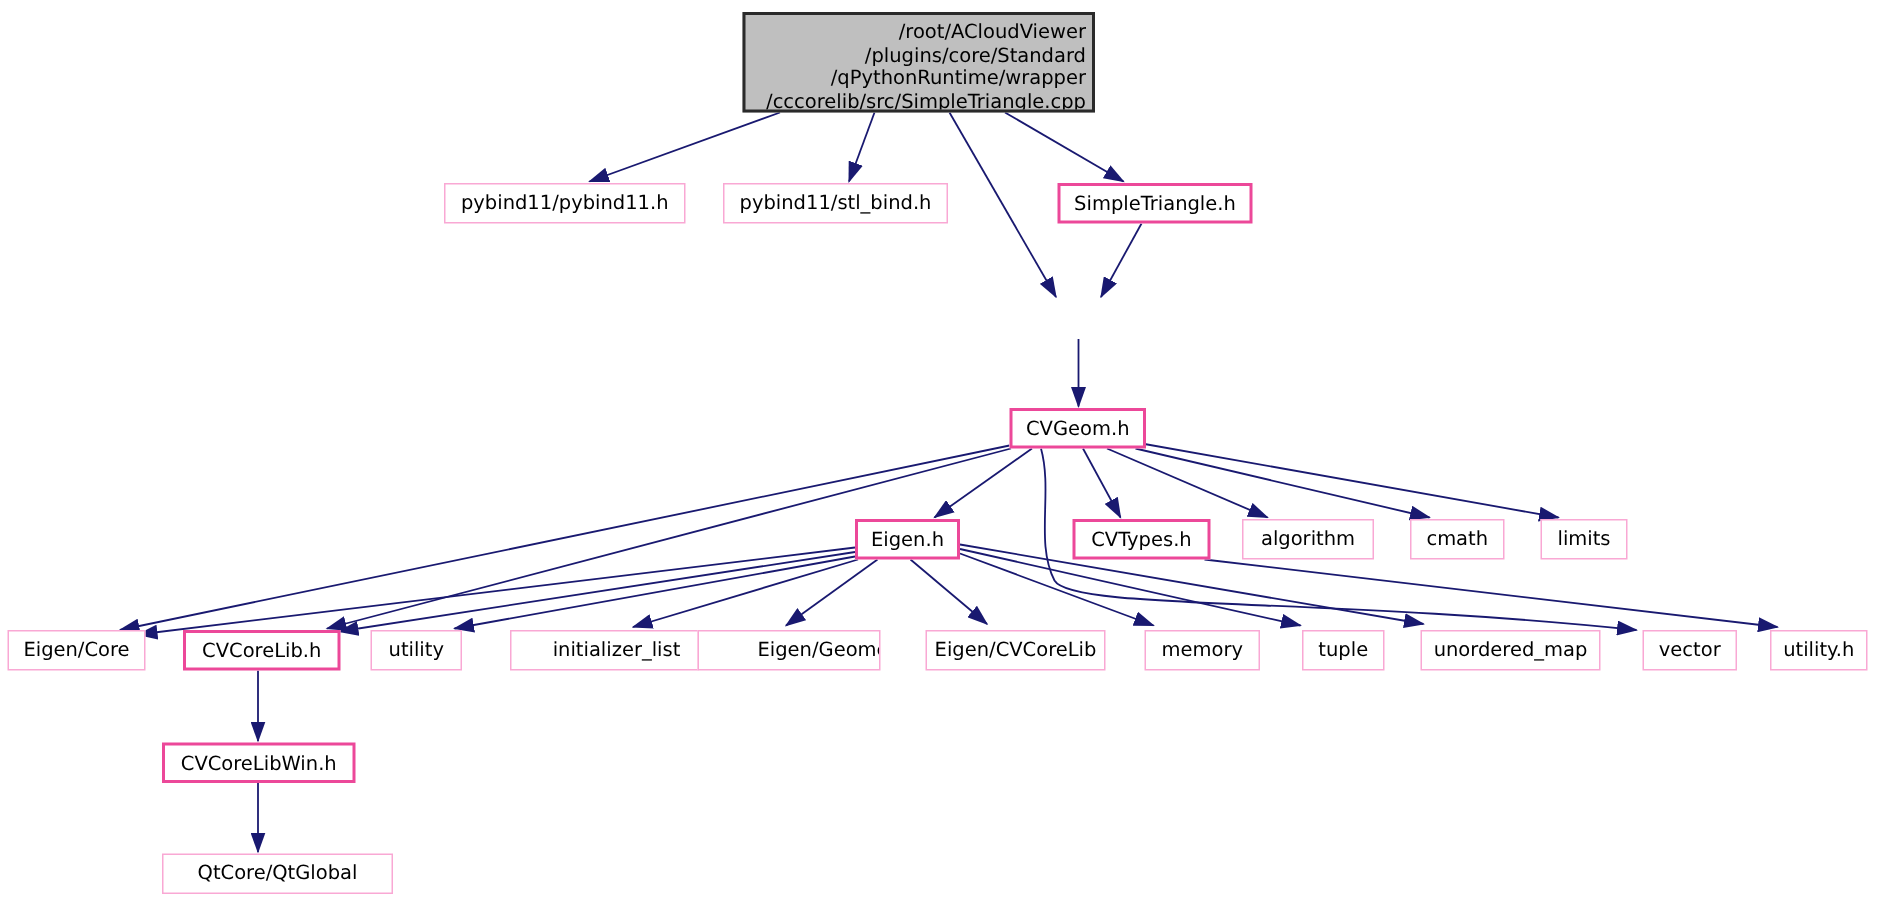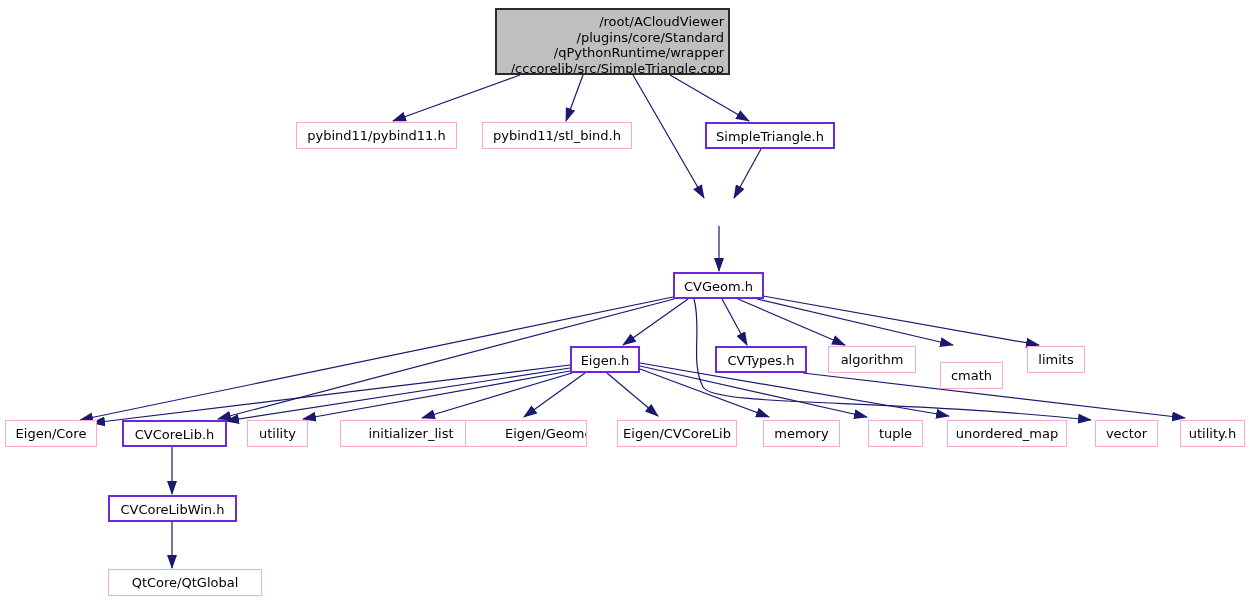--- a/index.html
+++ b/index.html
@@ -26,21 +26,21 @@
     box-sizing: border-box;
     background: #ffffff;
     color: #000000;
     font-size: 13px;
     text-align: center;
     white-space: nowrap;
     z-index: 2;
     overflow: hidden;
   }
   .node.plain  { border: 1px solid #f9a8d4; }
-  .node.linked { border: 2px solid #6d28d9; }
+  .node.linked { border: 2px solid #ec4899; }
   .node.main {
     border: 2px solid #2a2a2a;
     background: #bfbfbf;
     text-align: right;
     white-space: pre-line;
     font-size: 13px;
     line-height: 15.5px;
     padding: 4px 4px 0 7px;
   }
 </style>
@@ -87,21 +87,21 @@
 /plugins/core/Standard
 /qPythonRuntime/wrapper
 /cccorelib/src/SimpleTriangle.cpp</div>
     <div class="node plain" style="left: 296px; top: 122px; width: 161px; height: 27px; line-height: 25px;">pybind11/pybind11.h</div>
     <div class="node plain" style="left: 482px; top: 122px; width: 150px; height: 27px; line-height: 25px;">pybind11/stl_bind.h</div>
     <div class="node linked" style="left: 705px; top: 122px; width: 130px; height: 27px; line-height: 25px;">SimpleTriangle.h</div>
     <div class="node linked" style="left: 673px; top: 272px; width: 91px; height: 27px; line-height: 25px;">CVGeom.h</div>
     <div class="node linked" style="left: 570px; top: 346px; width: 70px; height: 27px; line-height: 25px;">Eigen.h</div>
     <div class="node linked" style="left: 715px; top: 346px; width: 92px; height: 27px; line-height: 25px;">CVTypes.h</div>
     <div class="node plain" style="left: 828px; top: 346px; width: 88px; height: 27px; line-height: 25px;">algorithm</div>
-    <div class="node plain" style="left: 940px; top: 346px; width: 63px; height: 27px; line-height: 25px; margin-top: 16px;">cmath</div>
+    <div class="node plain" style="left: 940px; top: 346px; width: 63px; height: 27px; line-height: 25px;">cmath</div>
     <div class="node plain" style="left: 1027px; top: 346px; width: 58px; height: 27px; line-height: 25px;">limits</div>
     <div class="node plain" style="left: 5px; top: 420px; width: 92px; height: 27px; line-height: 25px;">Eigen/Core</div>
     <div class="node linked" style="left: 122px; top: 420px; width: 105px; height: 27px; line-height: 25px;">CVCoreLib.h</div>
     <div class="node plain" style="left: 247px; top: 420px; width: 61px; height: 27px; line-height: 25px;">utility</div>
     <div class="node plain" style="left: 340px; top: 420px; width: 126px; height: 27px; line-height: 25px; padding-left: 16px;">initializer_list</div>
     <div class="node plain" style="left: 465px; top: 420px; width: 122px; height: 27px; line-height: 25px; padding-left: 39px;">Eigen/Geometry</div>
     <div class="node plain" style="left: 617px; top: 420px; width: 120px; height: 27px; line-height: 25px;">Eigen/CVCoreLib</div>
     <div class="node plain" style="left: 763px; top: 420px; width: 77px; height: 27px; line-height: 25px;">memory</div>
     <div class="node plain" style="left: 868px; top: 420px; width: 55px; height: 27px; line-height: 25px;">tuple</div>
     <div class="node plain" style="left: 947px; top: 420px; width: 120px; height: 27px; line-height: 25px;">unordered_map</div>

